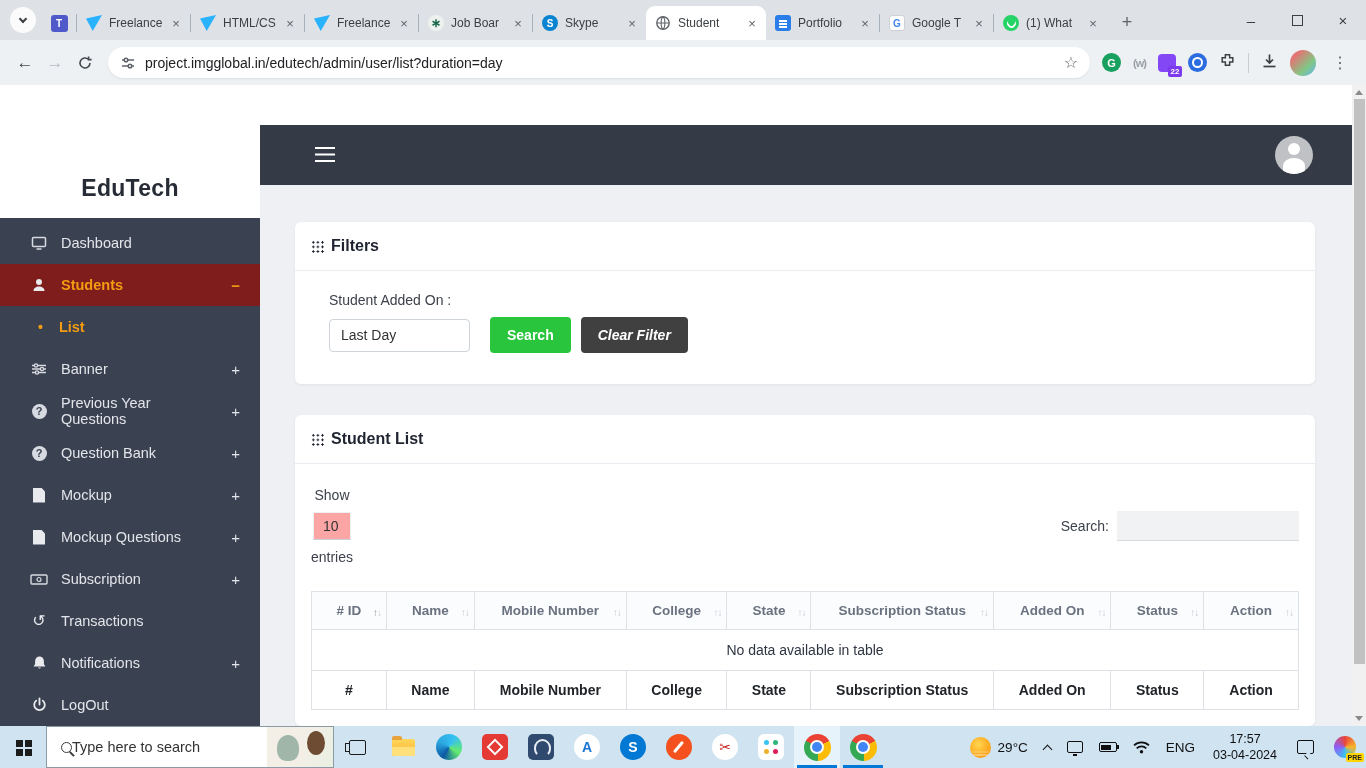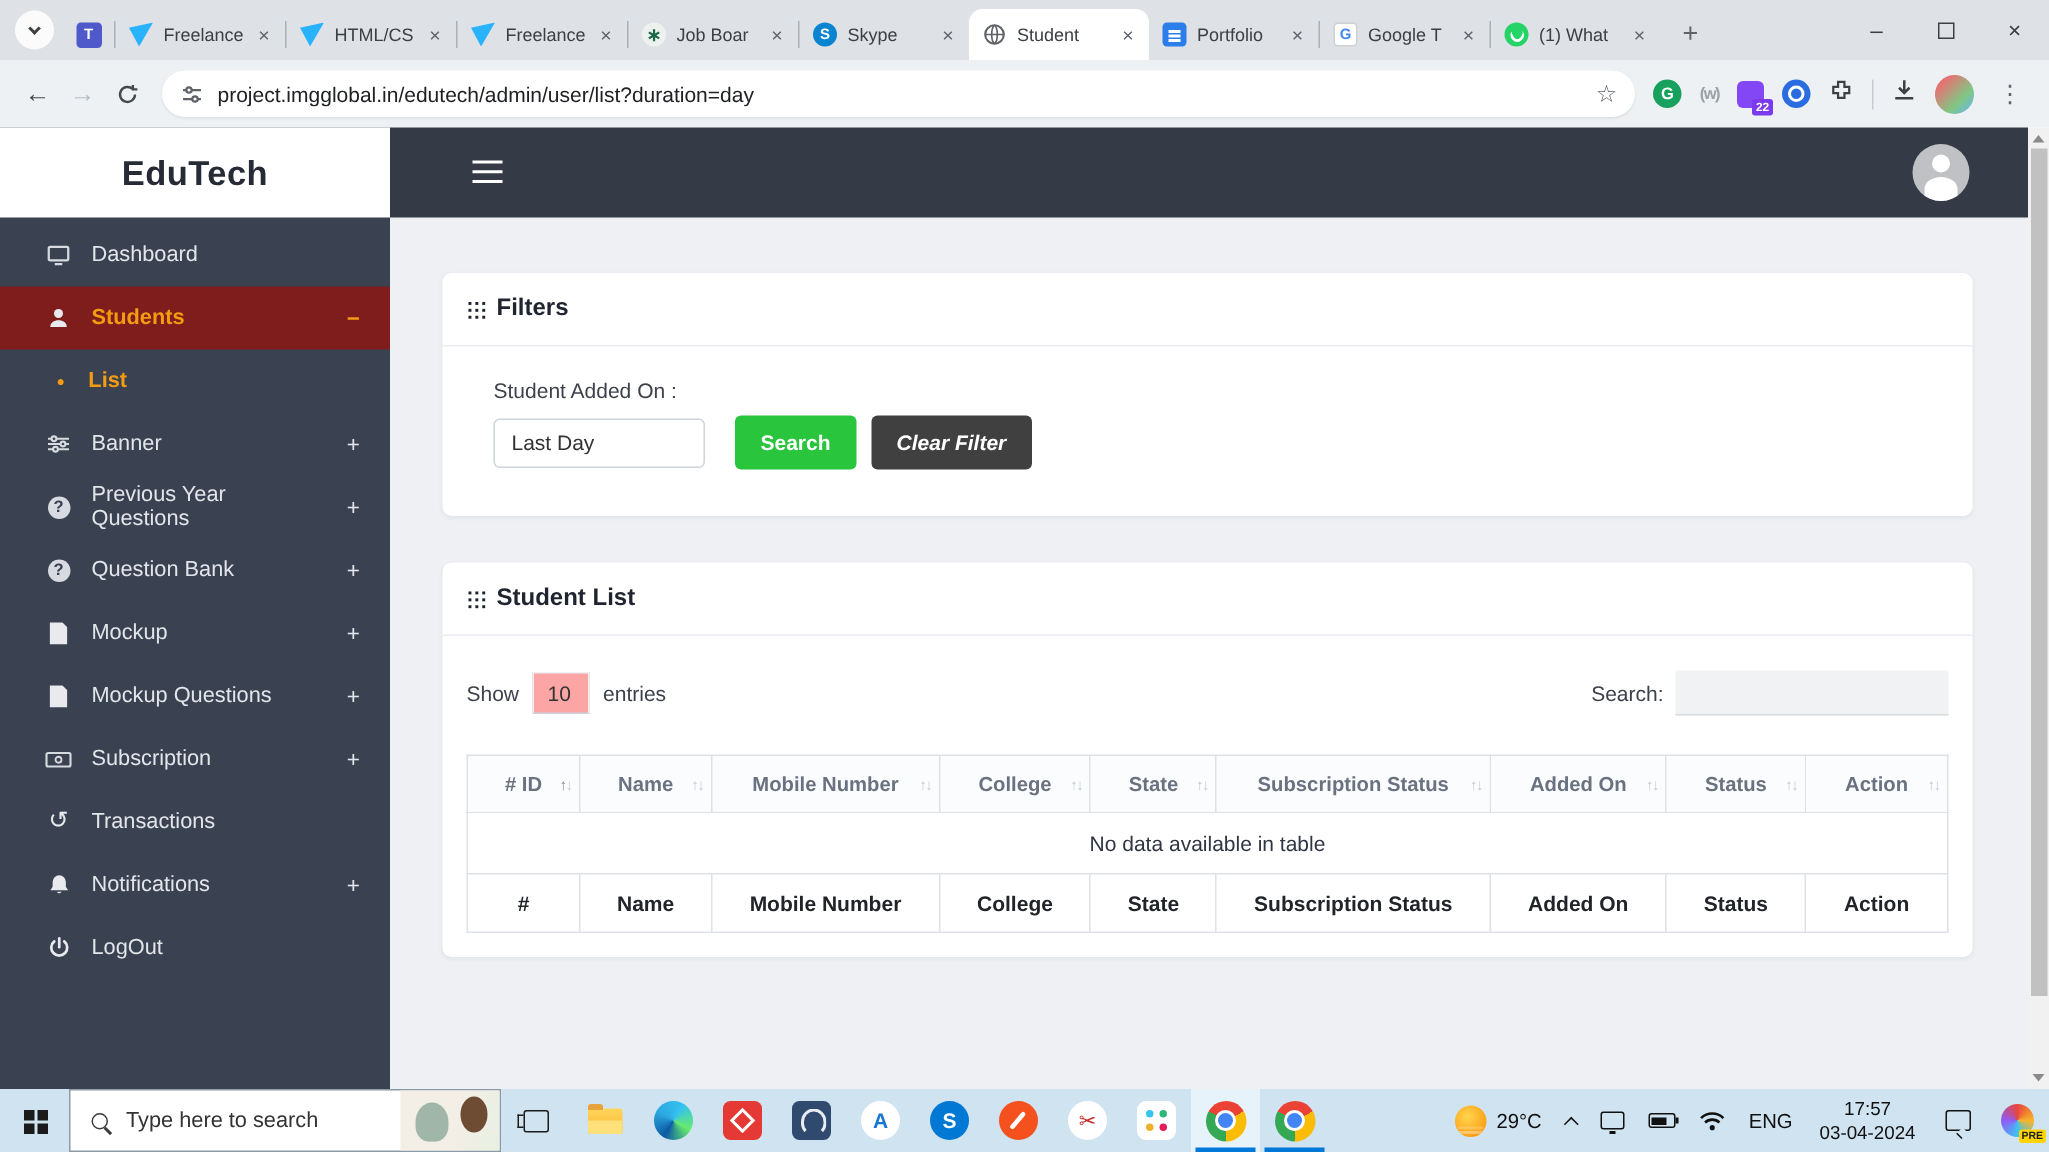--- a/index.html
+++ b/index.html
@@ -44,21 +44,21 @@
   .ext-w{color:#9aa0a6;font-size:11px;font-weight:bold;letter-spacing:-1px;}
   .ext-purple{width:18px;height:18px;border-radius:4px;background:#8347f5;position:relative;}
   .ext-purple .badge{position:absolute;right:-6px;bottom:-5px;background:#7c3aed;color:#fff;font-size:8px;font-weight:bold;padding:1px 2.5px;border-radius:2px;}
   .ext-blue{width:19px;height:19px;border-radius:50%;background:#2b6de0;position:relative;}
   .ext-blue::after{content:"";position:absolute;inset:4px;border:2px solid #fff;border-radius:50%;}
   .tool-sep{width:1px;height:20px;background:#c8ccd0;}
   .avatar-sm{width:26px;height:26px;border-radius:50%;background:linear-gradient(135deg,#e57373 20%,#81c784 65%,#64b5f6);position:relative;}
   .kebab{font-size:16px;color:#5f6368;padding:0 4px;}
 
   
-  .app{display:flex;height:641px;margin-right:14px;}
+  .app{display:flex;height:641px;margin-right:14px;align-items:flex-end;}
   .sidebar{width:260px;background:#3a4150;flex:none;display:flex;flex-direction:column;}
   .brand{height:60px;background:#fff;color:#262b35;font-size:23px;font-weight:bold;display:flex;align-items:center;justify-content:center;letter-spacing:.3px;}
   .nav{padding-top:4px;}
   .nav-item{height:42px;display:flex;align-items:center;gap:13px;padding:0 20px 0 30px;color:#e2e5ea;font-size:14.5px;cursor:pointer;}
   .nav-item .toggle{margin-left:auto;font-size:15px;color:#e2e5ea;}
   .nav-item.active{background:#7f1d1d;color:#f39c12;font-weight:bold;}
   .nav-item.active .toggle{color:#f39c12;}
   .nav-item.sub{padding-left:38px;color:#f39c12;font-weight:bold;gap:16px;}
   .nav-ico{width:18px;display:flex;justify-content:center;flex:none;}
   .qicon{width:15px;height:15px;border-radius:50%;background:#d7dae0;color:#3a4150;font-size:11px;font-weight:bold;display:flex;align-items:center;justify-content:center;}
@@ -86,21 +86,21 @@
   .filter-row{display:flex;align-items:center;gap:20px;}
   .filter-input{width:141px;height:33px;border:1px solid #ced4da;border-radius:4px;padding:0 11px;font-size:14px;color:#333;outline:none;}
   .btn{height:36px;border:none;border-radius:4px;color:#fff;font-size:14px;font-weight:bold;padding:0 17px;cursor:pointer;}
   .btn-search{background:#28c53d;}
   .btn-clear{background:#404040;margin-left:-10px;font-style:italic;}
 
   
   .card-list{margin-top:31px;}
   .list-body{padding:16px;}
   .dt-top{display:flex;justify-content:space-between;align-items:center;margin:7px 0 26px;}
-  .dt-left{display:flex;align-items:center;gap:9px;font-size:14px;color:#3c414b;}
+  .dt-left{display:flex;align-items:center;gap:9px;font-size:14px;color:#3c414b;flex-direction:column;}
   .dt-select{width:38px;height:28px;background:#fca5a5;border:1px solid #eef0f3;border-bottom:1px solid #ccd1d7;font-size:14px;color:#333;display:flex;align-items:center;padding-left:9px;}
   .dt-right{display:flex;align-items:center;gap:8px;font-size:14px;color:#3c414b;}
   .dt-search{width:182px;height:30px;background:#f1f2f4;border:none;border-bottom:1px solid #d7dbe0;outline:none;padding:0 8px;font-size:14px;}
   table{width:100%;border-collapse:collapse;table-layout:fixed;margin-top:15px;}
   thead th{background:#fbfcfd;color:#6a7280;font-size:13.5px;font-weight:bold;text-align:center;padding:11px 6px;border:1px solid #dee2e6;position:relative;}
   thead th .sort{position:absolute;right:5px;top:55%;transform:translateY(-50%);font-size:10px;color:#c6cbd4;letter-spacing:-1px;}
   thead th .sort .on{color:#8a909b;}
   th:nth-child(1){width:7.6%;} th:nth-child(2){width:8.9%;} th:nth-child(3){width:15.4%;}
   th:nth-child(4){width:10.2%;} th:nth-child(5){width:8.5%;} th:nth-child(6){width:18.5%;}
   th:nth-child(7){width:11.9%;} th:nth-child(8){width:9.4%;} th:nth-child(9){width:9.6%;}
@@ -115,21 +115,21 @@
   .pscroll{position:absolute;top:85px;right:0;width:14px;height:641px;background:#f1f1f1;}
   .pscroll .arr{position:absolute;left:3px;width:0;height:0;border-left:4px solid transparent;border-right:4px solid transparent;}
   .arr-up{top:5px;border-bottom:5px solid #8a8a8a;}
   .arr-down{bottom:5px;border-top:5px solid #8a8a8a;}
   .thumb{position:absolute;top:14px;left:1.5px;width:11px;height:565px;background:#c1c1c1;}
 
   
   .taskbar{position:absolute;left:0;bottom:0;width:1366px;height:42px;background:#cfe3f1;display:flex;align-items:stretch;}
   .tb-btn{width:46px;display:flex;align-items:center;justify-content:center;position:relative;flex:none;}
   .winlogo{width:7px;height:7px;background:#1b1b1b;box-shadow:9px 0 0 #1b1b1b,0 9px 0 #1b1b1b,9px 9px 0 #1b1b1b;margin:-8px 8px 0 0;}
-  .tb-search{width:288px;background:#fff;border:1px solid #8b9aa5;display:flex;align-items:center;padding-left:14px;gap:12px;flex:none;position:relative;}
+  .tb-search{width:288px;background:#fff;border:1px solid #8b9aa5;display:flex;align-items:center;padding-left:14px;flex:none;position:relative;}
   .mag{width:11px;height:11px;border:1.8px solid #3b3b3b;border-radius:50%;position:relative;flex:none;}
   .mag::after{content:"";position:absolute;right:-4px;bottom:-3px;width:6px;height:1.8px;background:#3b3b3b;transform:rotate(45deg);}
   .tb-search .ph{font-size:14.5px;color:#333;}
   .doodle{position:absolute;right:0;top:0;width:66px;height:100%;background:linear-gradient(110deg,#f3efe6 55%,#e8f0e2);overflow:hidden;}
   .doodle::before{content:"";position:absolute;left:10px;top:8px;width:22px;height:26px;border-radius:50% 50% 40% 40%;background:#9fb6a8;}
   .doodle::after{content:"";position:absolute;right:8px;top:4px;width:18px;height:24px;border-radius:50%;background:#6d4c33;}
   .taskview{width:17px;height:15px;border:1.7px solid #1b1b1b;border-radius:2px;position:relative;background:#cfe3f1;}
   .taskview::before{content:"";position:absolute;left:-5px;top:2px;width:3px;height:7px;border:1.5px solid #1b1b1b;border-right:none;}
   .folder{width:23px;height:17px;background:linear-gradient(#ffd65a,#fcb535);border-radius:2px;position:relative;}
   .folder::before{content:"";position:absolute;top:-3px;left:0;width:10px;height:4px;background:#e8a33d;border-radius:2px 2px 0 0;}

